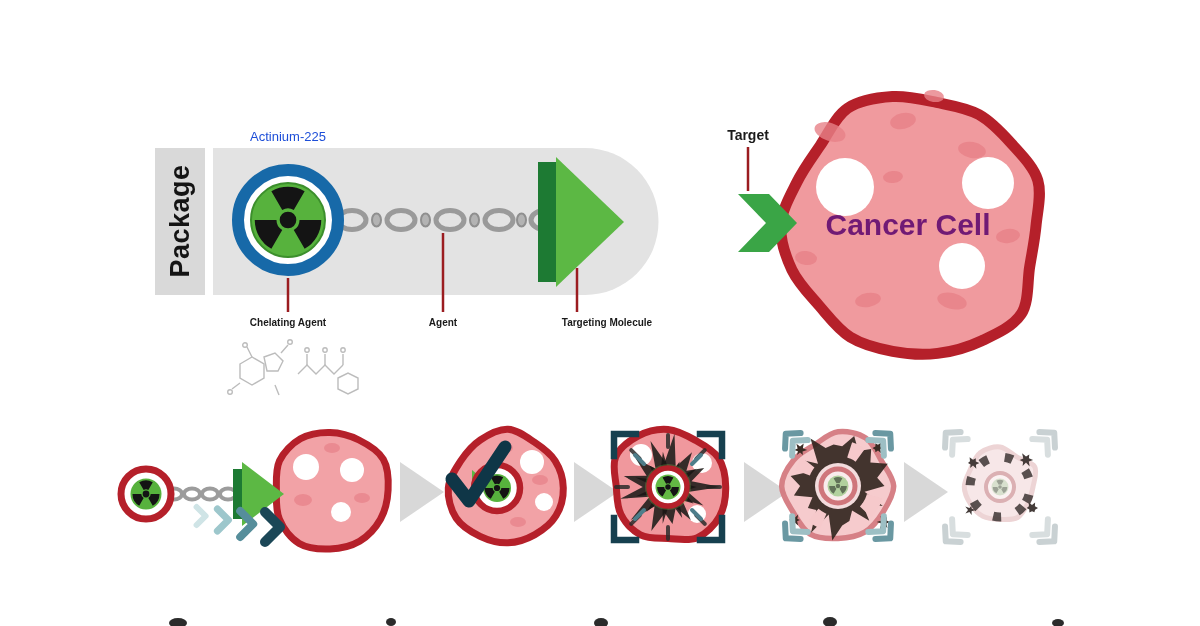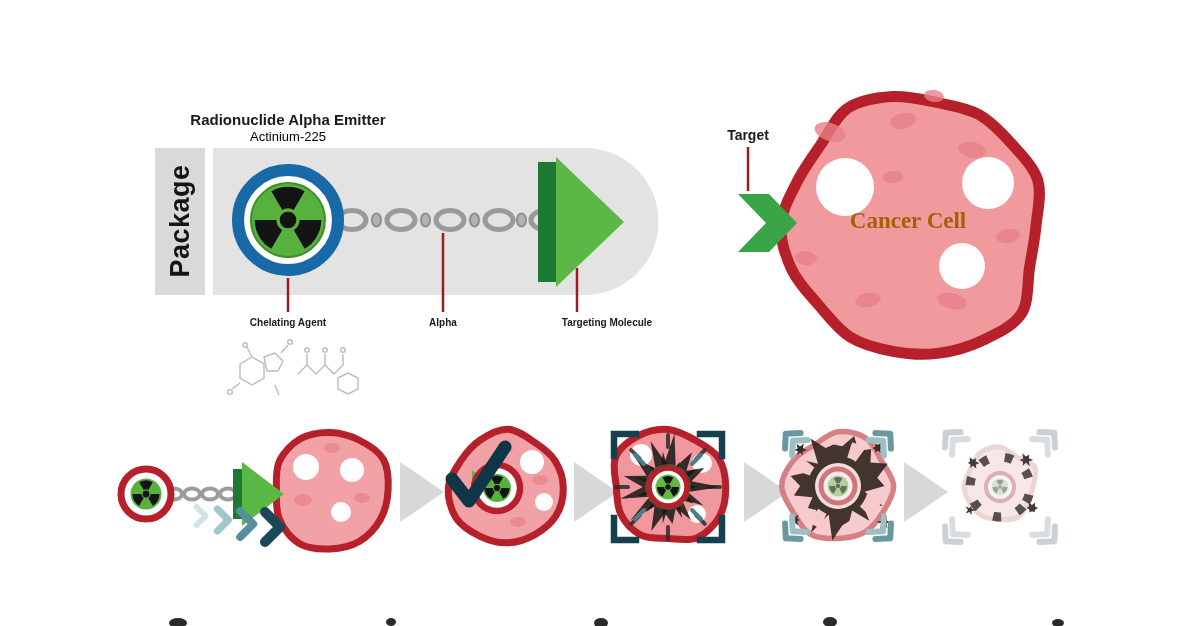--- a/index.html
+++ b/index.html
@@ -1,24 +1,24 @@
 <!DOCTYPE html>
 <html><head>
 <meta charset="utf-8">
 <style>
   * { margin:0; padding:0; box-sizing:border-box; }
   html,body { background:#ffffff; font-family:"Liberation Sans", sans-serif; }
   #canvas { position:relative; width:1200px; height:626px; margin:0 auto; background:#ffffff; overflow:hidden; }
   #art { position:absolute; left:0; top:0; display:block; }
   .lbl { position:absolute; transform:translate(-50%,0); white-space:nowrap; color:#1a1a1a; }
   .lbl-title  { font-weight:bold; font-size:15px; }
-  .lbl-sub    { font-size:13px; color:#000000; }
+  .lbl-sub    { font-size:13px; color:#1d4ed8; }
   .lbl-part   { font-weight:bold; font-size:10px; }
   .lbl-target { font-weight:bold; font-size:14px;text-align:center; }
-  .lbl-cell   { font-weight:bold; font-size:23px; color:#a16207;font-family:Liberation Serif, serif; }
+  .lbl-cell   { font-weight:bold; font-size:30px; color:#701a75; }
   .lbl-package{ font-weight:bold; font-size:27px; color:#141414; letter-spacing:.5px;
                 transform:translate(-50%,-50%) rotate(-90deg); }
 </style>
 </head>
 <body>
 
 <div id="canvas">
 
 <svg id="art" width="1200" height="626" viewBox="0 0 1200 626">
   <defs>
@@ -269,22 +269,21 @@
 
   <g fill="#2b2b2b">
     <ellipse cx="178" cy="623" rx="9" ry="5"></ellipse>
     <ellipse cx="391" cy="622" rx="5" ry="4"></ellipse>
     <ellipse cx="601" cy="623" rx="7" ry="5"></ellipse>
     <ellipse cx="830" cy="622" rx="7" ry="5"></ellipse>
     <ellipse cx="1058" cy="623" rx="6" ry="4"></ellipse>
   </g>
 </svg>
 
-<div class="lbl lbl-title" style="left:288px;top:111px">Radionuclide Alpha Emitter</div>
 <div class="lbl lbl-sub" style="left:288px;top:129px">Actinium-225</div>
 <div class="lbl lbl-package" style="left:180px;top:221px">Package</div>
 <div class="lbl lbl-part" style="left:288px;top:317px">Chelating Agent</div>
-<div class="lbl lbl-part" style="left:443px;top:317px">Alpha</div>
+<div class="lbl lbl-part" style="left:443px;top:317px">Agent</div>
 <div class="lbl lbl-part" style="left:607px;top:317px">Targeting Molecule</div>
 <div class="lbl lbl-target" style="left:748px;top:127px">Target</div>
 <div class="lbl lbl-cell" style="left:908px;top:208px">Cancer Cell</div>
 
 </div>
 
 </body></html>

